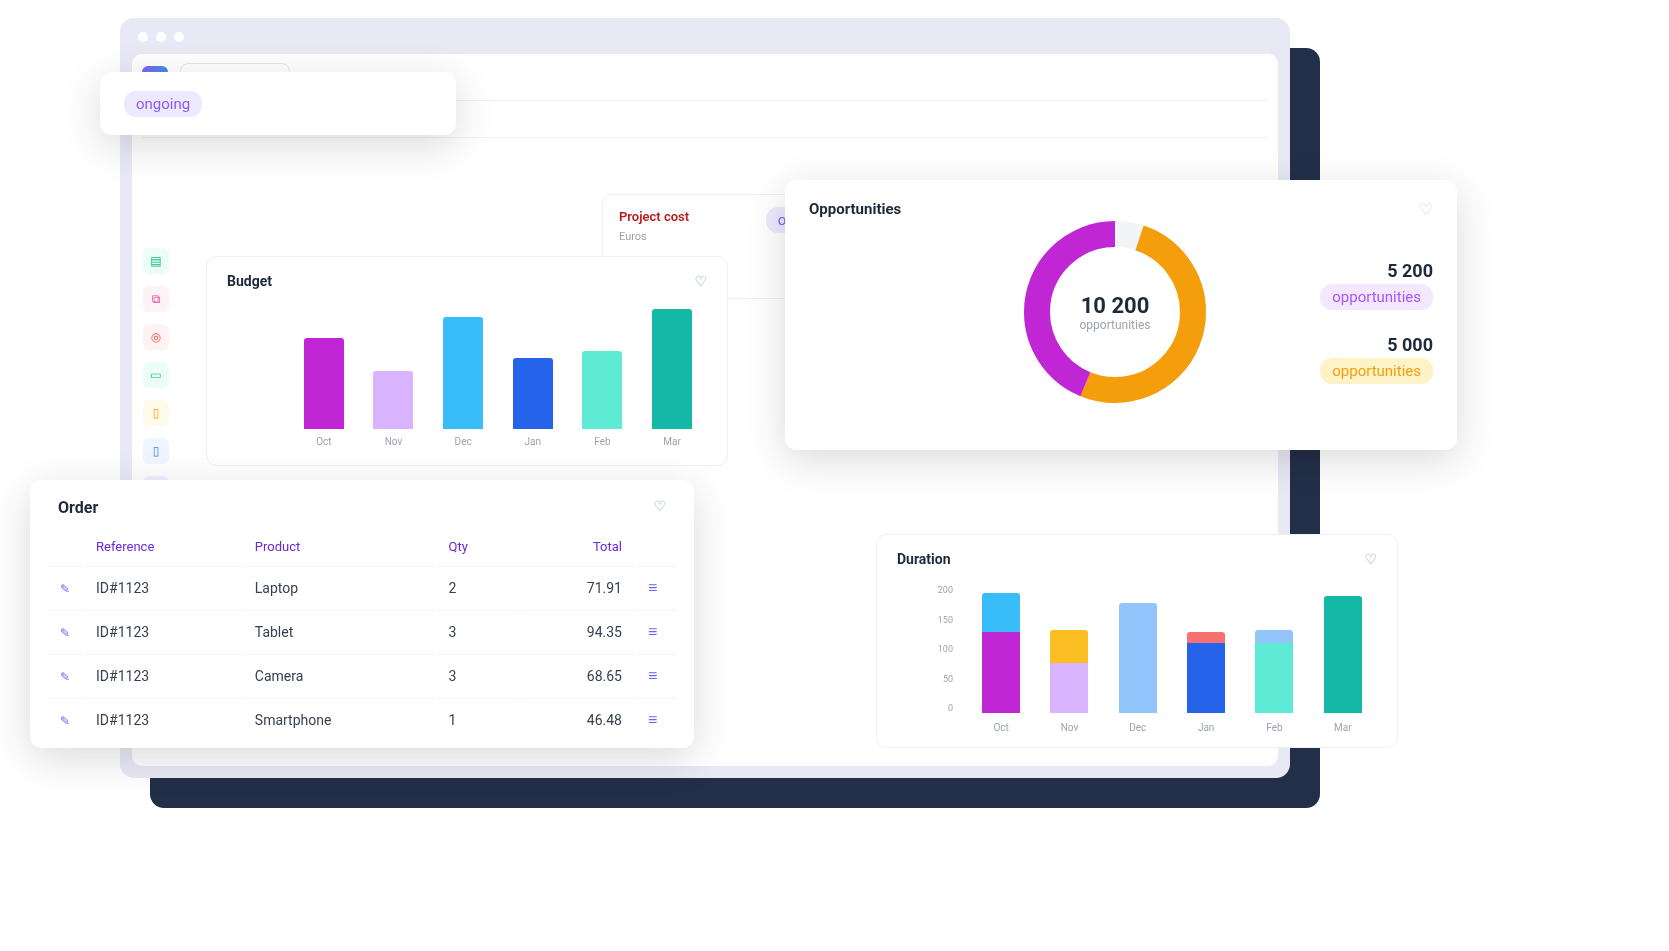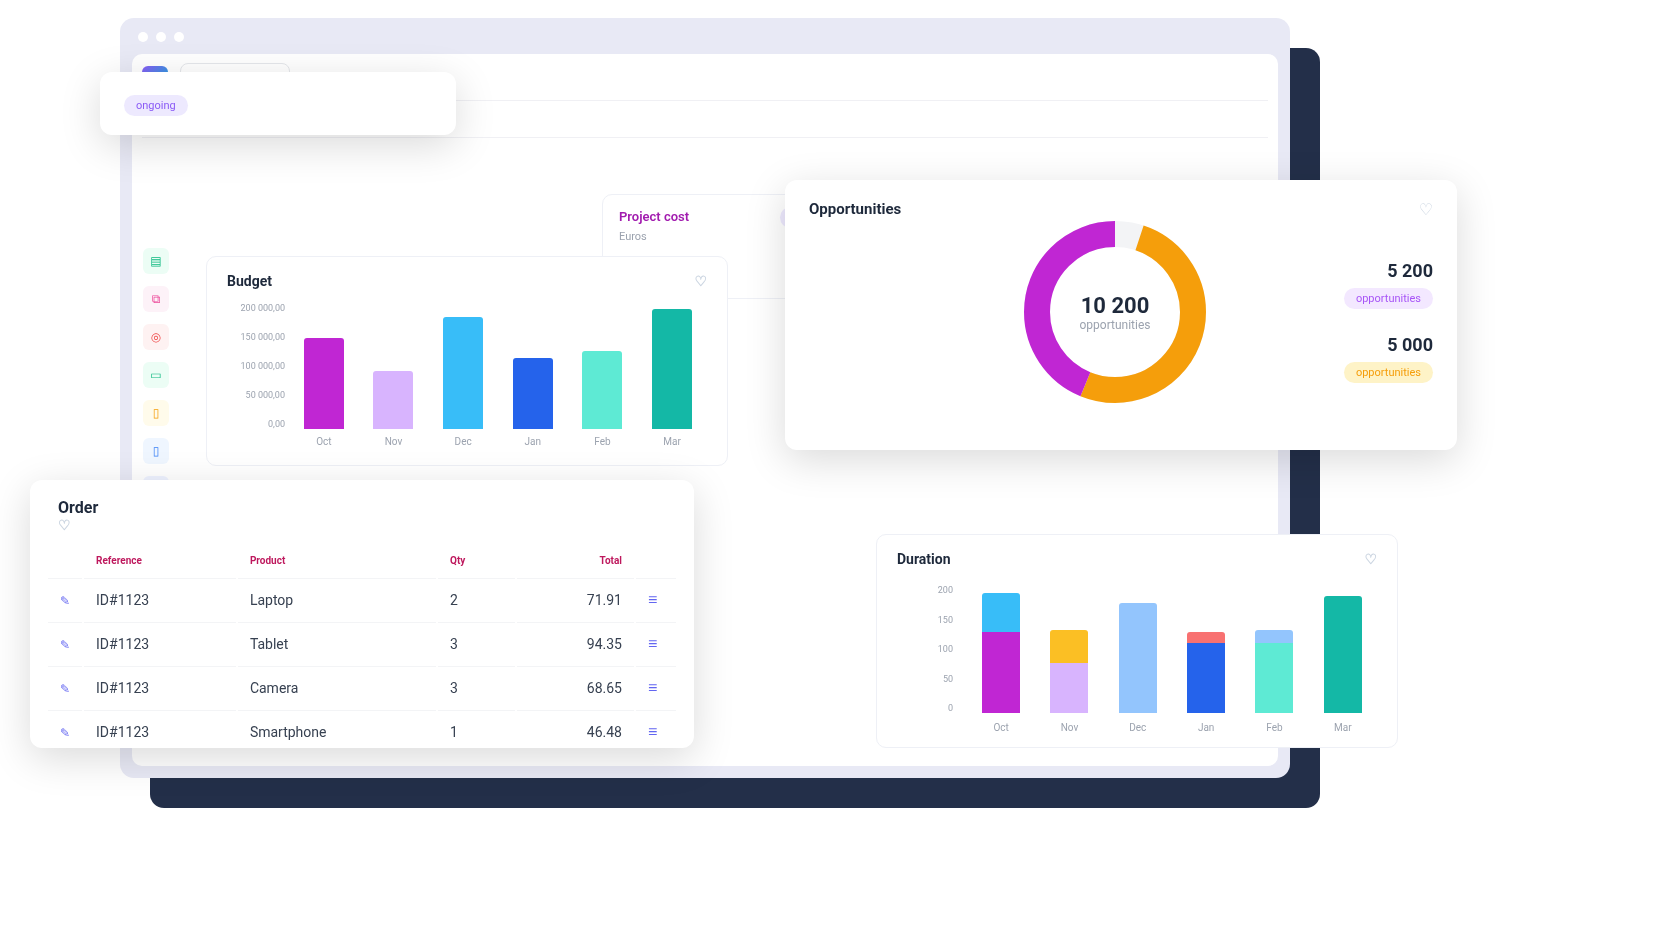--- a/index.html
+++ b/index.html
@@ -18,21 +18,21 @@
 .tb-btn { display:flex; align-items:center; gap:6px; background:#fff; border:1px solid #e5e7eb; border-radius:6px; padding:5px 12px; font-size:12px; color:#4b5563; }
 .tb-caret { font-size:9px; color:#9ca3af; padding:0 4px; }
 .left-rail { position:absolute; top:84px; left:4px; width:40px; display:flex; flex-direction:column; gap:12px; align-items:center; padding-top:110px; }
 .rail-ic { width:26px; height:26px; border-radius:6px; display:flex; align-items:center; justify-content:center; font-size:12px; }
 
 .float-card { background:#fff; border-radius:12px; box-shadow:0 10px 40px rgba(0,0,0,.15); position:absolute; }
 .ongoing-card { top:72px; left:100px; width:356px; padding:22px 24px; display:flex; justify-content:space-between; }
 .ongoing-left h4 { color:#6366f1; font-size:16px; font-weight:600; margin-bottom:12px; }
 .ongoing-num { font-size:46px; font-weight:700; color:#1f2937; line-height:1; margin-bottom:8px; }
 .ongoing-sub { color:#9ca3af; font-size:14px; }
-.badge { font-size:11px; padding:4px 12px; border-radius:12px; }
+.badge { font-size:15px; padding:4px 12px; border-radius:12px; }
 .badge-ongoing { background:#ede9fe; color:#8b5cf6; }
 .badge-june { background:#d1fae5; color:#06d6a0; }
 .badge-june2 { background:#fef3c7; color:#f59e0b; }
 .badge-opp1 { background:#f3e8ff; color:#a855f7; }
 .badge-opp2 { background:#fef3c7; color:#f59e0b; }
 
 .metric-card { position:absolute; width:255px; height:105px; border:1px solid #eef0f6; border-radius:10px; padding:14px 16px; }
 .metric-card h5 { font-size:13px; font-weight:600; margin-bottom:6px; }
 .metric-value { font-size:26px; font-weight:700; color:#1e293b; }
 .metric-unit { font-size:11px; color:#9ca3af; margin-top:4px; }
@@ -55,23 +55,23 @@
 .opp-heart { position:absolute; top:20px; right:24px; color:#cbd5e1; }
 .donut { position:absolute; left:230px; top:32px; width:200px; height:200px; }
 .donut-center { position:absolute; top:50%; left:50%; transform:translate(-50%,-50%); text-align:center; }
 .donut-center .big { font-size:22px; font-weight:700; color:#1e293b; }
 .donut-center .sm { font-size:12px; color:#9ca3af; }
 .opp-stats { position:absolute; right:24px; top:80px; text-align:right; }
 .opp-stat { margin-bottom:28px; }
 .opp-stat .v { font-size:18px; font-weight:700; color:#1e293b; margin-bottom:6px; }
 
 .order-card { top:480px; left:30px; width:664px; height:268px; }
-.order-head { padding:18px 28px 14px; font-size:16px; font-weight:700; color:#1e293b; display:flex; justify-content:space-between;flex-direction:column; }
+.order-head { padding:18px 28px 14px; font-size:16px; font-weight:700; color:#1e293b; display:flex; justify-content:space-between; }
 .order-table { width:100%; padding:0 16px; }
-.order-table th { text-align:left; font-size:10px; color:#be185d; font-weight:700; padding:6px 12px 10px; }
+.order-table th { text-align:left; font-size:13px; color:#6d28d9; font-weight:400; padding:6px 12px 10px; }
 .order-table td { padding:11px 12px; font-size:14px; color:#374151; border-top:1px solid #f3f4f6; }
 .pencil { color:#6366f1; font-size:12px; }
 .menu-ic { color:#6366f1; font-size:16px; }
 th.r,td.r { text-align:right; }
 th.c,td.c { text-align:left; }
 
 .duration-panel { position:absolute; top:480px; left:744px; width:522px; height:214px; }
 .stacked-bars { position:absolute; left:90px; right:20px; bottom:34px; height:120px; display:flex; justify-content:space-around; align-items:flex-end; }
 .stack { width:38px; display:flex; flex-direction:column-reverse; border-radius:3px 3px 0 0; overflow:hidden; }
 .seg { width:100%; }
@@ -117,21 +117,21 @@
       <div class="rail-ic" style="background:#fef2f2;color:#ef4444">◎</div>
       <div class="rail-ic" style="background:#ecfdf5;color:#10b981">▭</div>
       <div class="rail-ic" style="background:#fffbeb;color:#f59e0b">▯</div>
       <div class="rail-ic" style="background:#eff6ff;color:#3b82f6">▯</div>
       <div class="rail-ic" style="background:#eef2ff;color:#6366f1">◉</div>
       <div class="rail-ic" style="background:#faf5ff;color:#a855f7">◇</div>
       <div class="rail-ic" style="background:#fef2f2;color:#ef4444">⚙</div>
     </div>
 
     <div class="metric-card" style="top:140px;left:470px">
-      <h5 style="color:#a21caf">Project cost</h5>
+      <h5 style="color:#b91c1c">Project cost</h5>
       <span class="badge badge-ongoing">ongoing</span>
       <div class="metric-unit">Euros</div>
     </div>
     <div class="metric-card" style="top:140px;left:740px">
       <h5 style="color:#14b8a6">Duration</h5>
       <span class="badge badge-june">June 2022</span>
       <div class="metric-value">41</div>
       <div class="metric-unit">Hour</div>
     </div>
     <div class="metric-card" style="top:140px;left:1010px">
@@ -186,27 +186,20 @@
     </div>
   </div>
 </div>
 
 <div class="panel budget-panel">
   <div class="panel-head">
     <span>Budget</span>
     <span class="heart">♡</span>
   </div>
   <div class="bar-chart">
-    <div class="y-axis" id="budget-yaxis">
-        <span>200 000,00</span>
-        <span>150 000,00</span>
-        <span>100 000,00</span>
-        <span>50 000,00</span>
-        <span>0,00</span>
-      </div>
     <div class="bars" id="budget-bars">
         <div class="bar" style="height: 90.6667px; background: rgb(192, 38, 211);"></div>
         <div class="bar" style="height: 57.6px; background: rgb(216, 180, 254);"></div>
         <div class="bar" style="height: 112px; background: rgb(56, 189, 248);"></div>
         <div class="bar" style="height: 70.9333px; background: rgb(37, 99, 235);"></div>
         <div class="bar" style="height: 78.4px; background: rgb(94, 234, 212);"></div>
         <div class="bar" style="height: 120px; background: rgb(20, 184, 166);"></div>
       </div>
     <div class="x-axis" id="budget-xaxis">
         <span>Oct</span>

